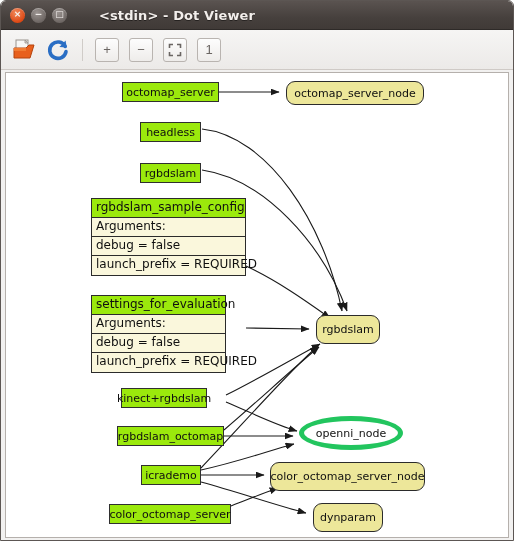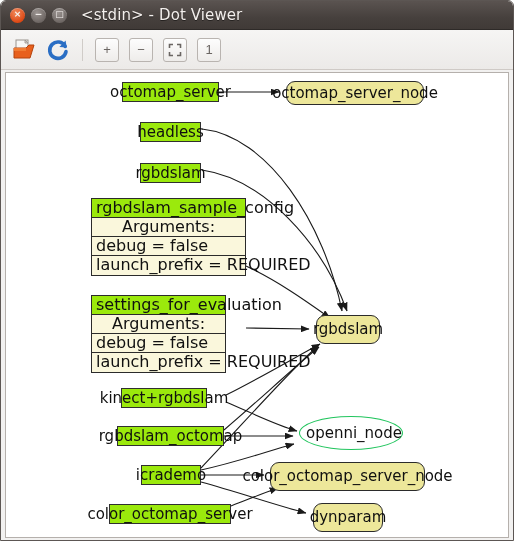--- a/index.html
+++ b/index.html
@@ -30,21 +30,21 @@
         display:flex;align-items:center;justify-content:center;
         font-size:9px;line-height:1;color:#f6f3f0;
         box-shadow:inset 0 1px 0 rgba(255,255,255,.28);
         cursor:default;}
   .wbtn.close{background:radial-gradient(circle at 40% 32%,#f08a5c,#dd4814 70%);}
   .wbtn.min{background:radial-gradient(circle at 40% 32%,#9b9491,#6e6764 70%);}
   .wbtn.max{background:radial-gradient(circle at 40% 32%,#9b9491,#6e6764 70%);}
   .wbtn .gl{font-family:"DejaVu Sans",sans-serif;font-weight:bold;font-size:9px;
             position:relative;top:-.5px;}
   .wtitle{
-    margin-left:14px;color:#f3efec;font-size:15px;font-weight:normal;
+    margin-left:32px;color:#f3efec;font-size:13px;font-weight:bold;
     letter-spacing:.1px;text-shadow:0 1px 0 rgba(0,0,0,.45);
     white-space:nowrap;
   }
 
   
   .toolbar{
     height:39px;background:linear-gradient(to bottom,#f6f5f4,#eceae8);
     border-bottom:1px solid #cfcac6;
     display:flex;align-items:center;padding-left:7px;gap:2px;
   }
@@ -66,46 +66,46 @@
     position:absolute;left:4px;top:71px;width:504px;height:466px;
     background:#ffffff;border:1px solid #b5b0ac;
     box-sizing:border-box;overflow:hidden;
   }
   .graph{position:absolute;left:0;top:0;width:504px;height:466px;}
   svg.edges{position:absolute;left:0;top:0;width:504px;height:466px;}
 
   .node{
     position:absolute;box-sizing:border-box;
     display:flex;align-items:center;justify-content:center;
-    font-size:15px;color:#101010;white-space:nowrap;
+    font-size:11px;color:#101010;white-space:nowrap;
     line-height:1;
   }
   .node.green{
     background:#9BE90C;border:1px solid #2f2f2f;
   }
   .node.yellowbox{
     background:#EDE79A;border:1px solid #2b2b2b;border-radius:9px;
   }
   .node.ellipse{
-    background:#ffffff;border:1px solid #22c55e;border-radius:50%;justify-content:flex-end;
+    background:#ffffff;border:5px solid #22c55e;border-radius:50%;
   }
 
   
   .record{
     position:absolute;box-sizing:border-box;
     border:1px solid #2b2b2b;background:#FAF7DC;
-    font-size:16px;color:#101010;
+    font-size:12px;color:#101010;
   }
   .rrow{
     box-sizing:border-box;height:19px;line-height:17px;
     border-bottom:1px solid #2b2b2b;padding:0 4px;white-space:nowrap;
   }
   .rrow:last-child{border-bottom:none;}
   .rrow.head{background:#9BE90C;text-align:center;}
-  .rrow.center{text-align:center;}
+  .rrow.center{text-align:left;}
   .rrow.left{text-align:left;}
 </style>
 </head>
 <body>
 
 <div id="app">
 
   <div class="titlebar">
     <div class="wbtns">
       <div class="wbtn close">

